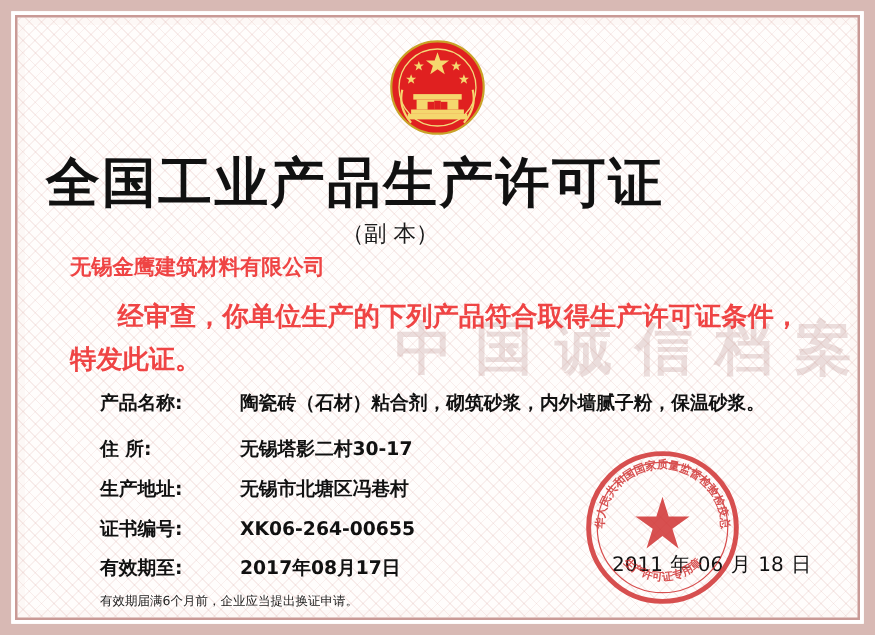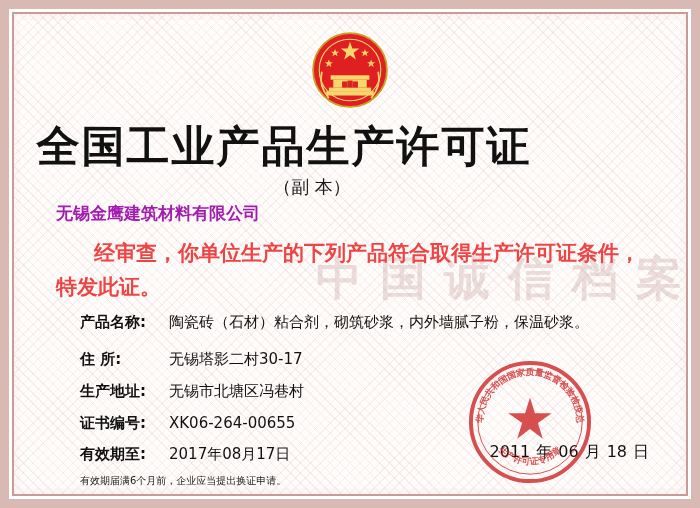--- a/index.html
+++ b/index.html
@@ -101,21 +101,21 @@
     font-size: 18px;
     color: #1a1a1a;
     font-family: "DejaVu Sans", sans-serif;
   }
   .company {
     position: absolute;
     left: 56px;
     top: 202px;
     font-size: 17px;
     font-weight: bold;
-    color: #a21caf;
+    color: #ef4444;
     font-family: "DejaVu Sans", sans-serif;
   }
   .statement {
     position: absolute;
     left: 56px;
     top: 236px;
     width: 600px;
     font-size: 21px;
     font-weight: bold;
     line-height: 34px;
@@ -128,23 +128,23 @@
     font-size: 15px;
     color: #111111;
     font-family: "DejaVu Sans", sans-serif;
     white-space: nowrap;
   }
   .field-label {
     font-weight: bold;
     display: inline-block;
   }
   .field-value {
-    font-weight: normal;
+    font-weight: bold;
     display: inline-block;
-    margin-left: 1px;
+    margin-left: 24px;
   }
   .row-product { left: 80px; top: 313px; }
   .row-address { left: 80px; top: 350px; }
   .row-prodaddr { left: 80px; top: 382px; }
   .row-certno  { left: 80px; top: 414px; }
   .row-valid   { left: 80px; top: 445px; }
   .label-plain {
     display: inline-block;
     width: 88px;
   }

